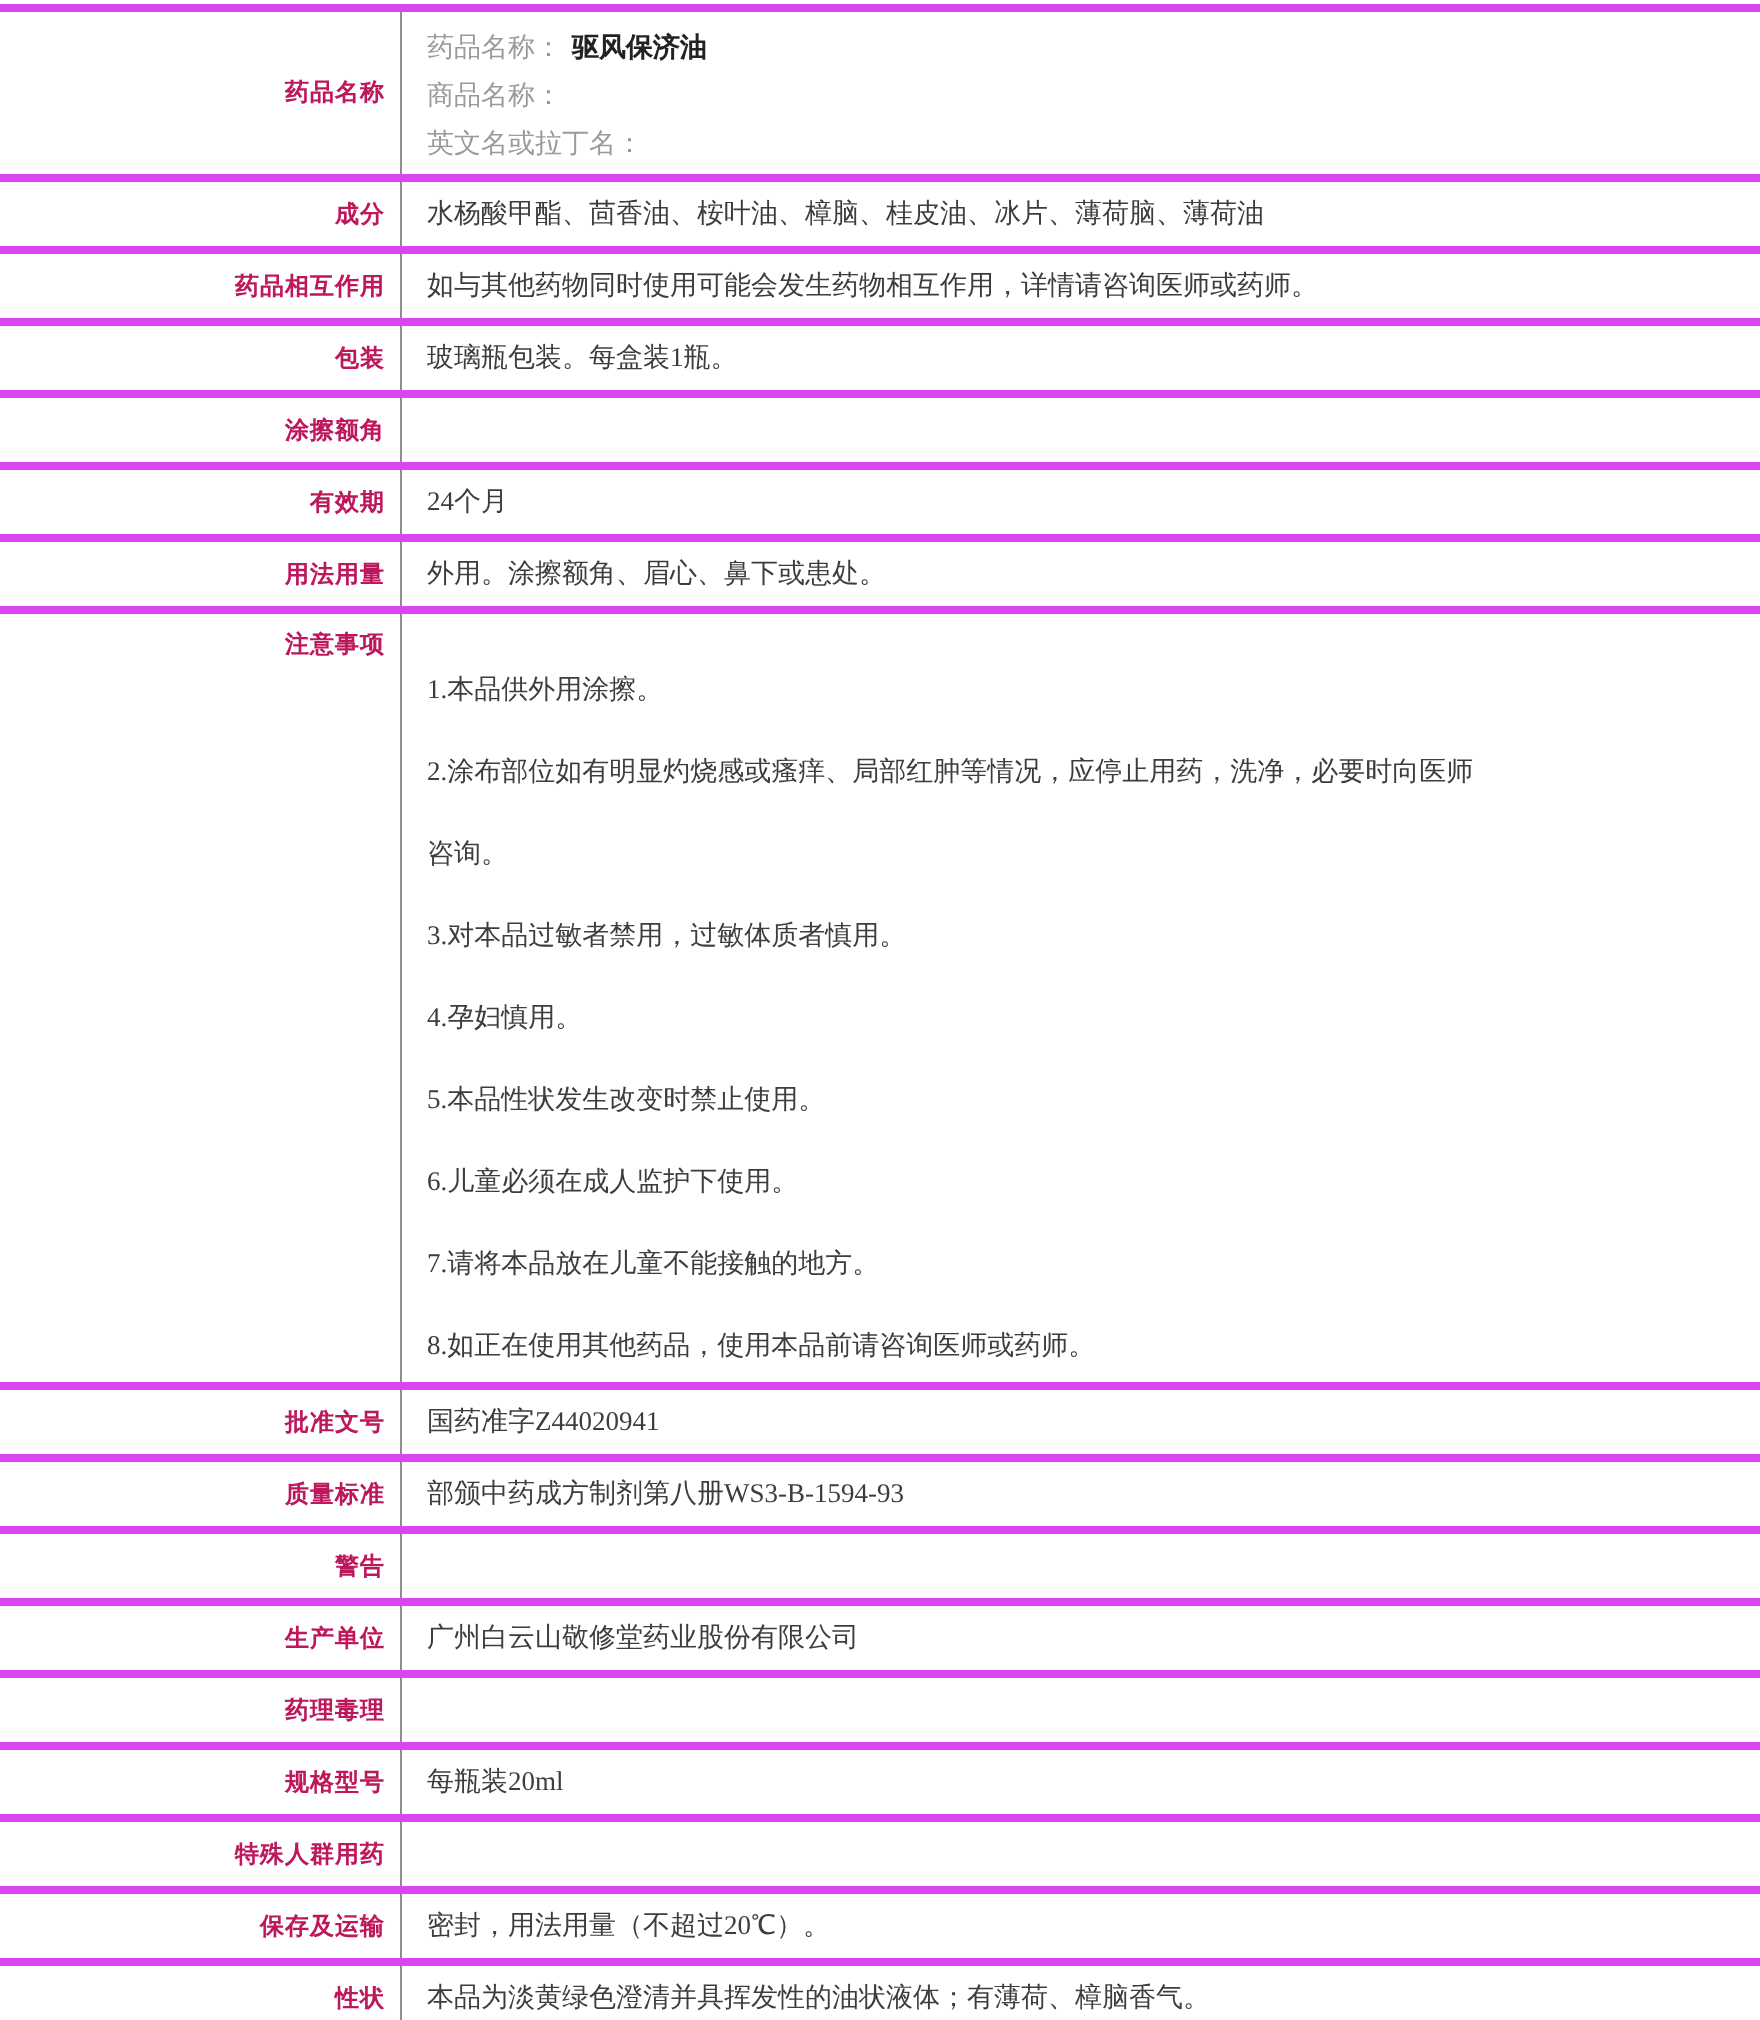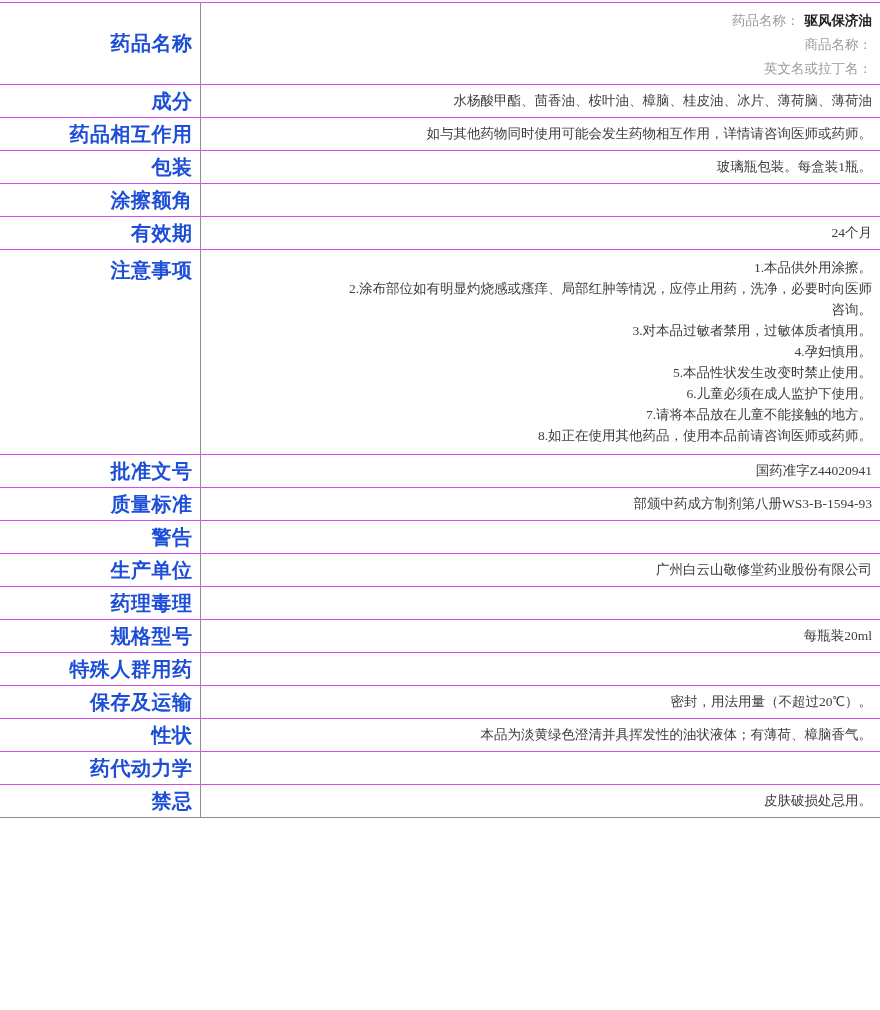--- a/index.html
+++ b/index.html
@@ -13,36 +13,35 @@
     font-family: "Liberation Serif", serif;
     position: relative;
   }
   table.drug-table {
     width: 880px;
     border-collapse: collapse;
     table-layout: fixed;
     margin-top: 2px;
   }
   table.drug-table td {
-    border-top: 1px solid #d946ef;
+    border-top: 4px solid #d946ef;
     overflow: hidden;
-    text-align: right;
   }
   tr.last td {
     border-bottom: 1px solid #8f8f8f;
   }
   td.lbl {
     width: 200px;
     border-right: 1px solid #8f8f8f;
     text-align: right;
     vertical-align: middle;
     padding: 0 7px 0 0;
-    font-size: 20px;
+    font-size: 12px;
     font-weight: bold;
-    color: #1d4ed8;
+    color: #be185d;
     letter-spacing: 0.5px;
   }
   td.lbl.vtop {
     vertical-align: top;
     padding-top: 7px;
   }
   td.val {
     vertical-align: middle;
     padding: 0 8px 0 13px;
     font-size: 13.5px;
@@ -59,20 +58,21 @@
   .graytxt { color: #9a9a9a; }
   .dname {
     color: #222222;
     font-weight: bold;
     margin-left: 5px;
   }
   td.notescell { padding-top: 7px; padding-bottom: 8px; }
   .noteline {
     line-height: 21px;
     white-space: nowrap;
+    margin-top: 20px;
   }
 </style>
 </head>
 <body>
 
 <table class="drug-table">
   <colgroup>
       <col style="width:200px">
       <col style="width:680px">
     </colgroup>
@@ -106,20 +106,24 @@
   <tr class="h33">
     <td class="lbl">涂擦额角</td>
     <td class="val"></td>
   </tr>
 
   <tr class="h33">
     <td class="lbl">有效期</td>
     <td class="val">24个月</td>
   </tr>
 
+  <tr class="h33">
+    <td class="lbl">用法用量</td>
+    <td class="val">外用。涂擦额角、眉心、鼻下或患处。</td>
+  </tr>
 
   <tr>
     <td class="lbl vtop">注意事项</td>
     <td class="val notescell">
       <div class="noteline">1.本品供外用涂擦。</div>
       <div class="noteline">2.涂布部位如有明显灼烧感或瘙痒、局部红肿等情况，应停止用药，洗净，必要时向医师</div>
       <div class="noteline">咨询。</div>
       <div class="noteline">3.对本品过敏者禁用，过敏体质者慎用。</div>
       <div class="noteline">4.孕妇慎用。</div>
       <div class="noteline">5.本品性状发生改变时禁止使用。</div>

